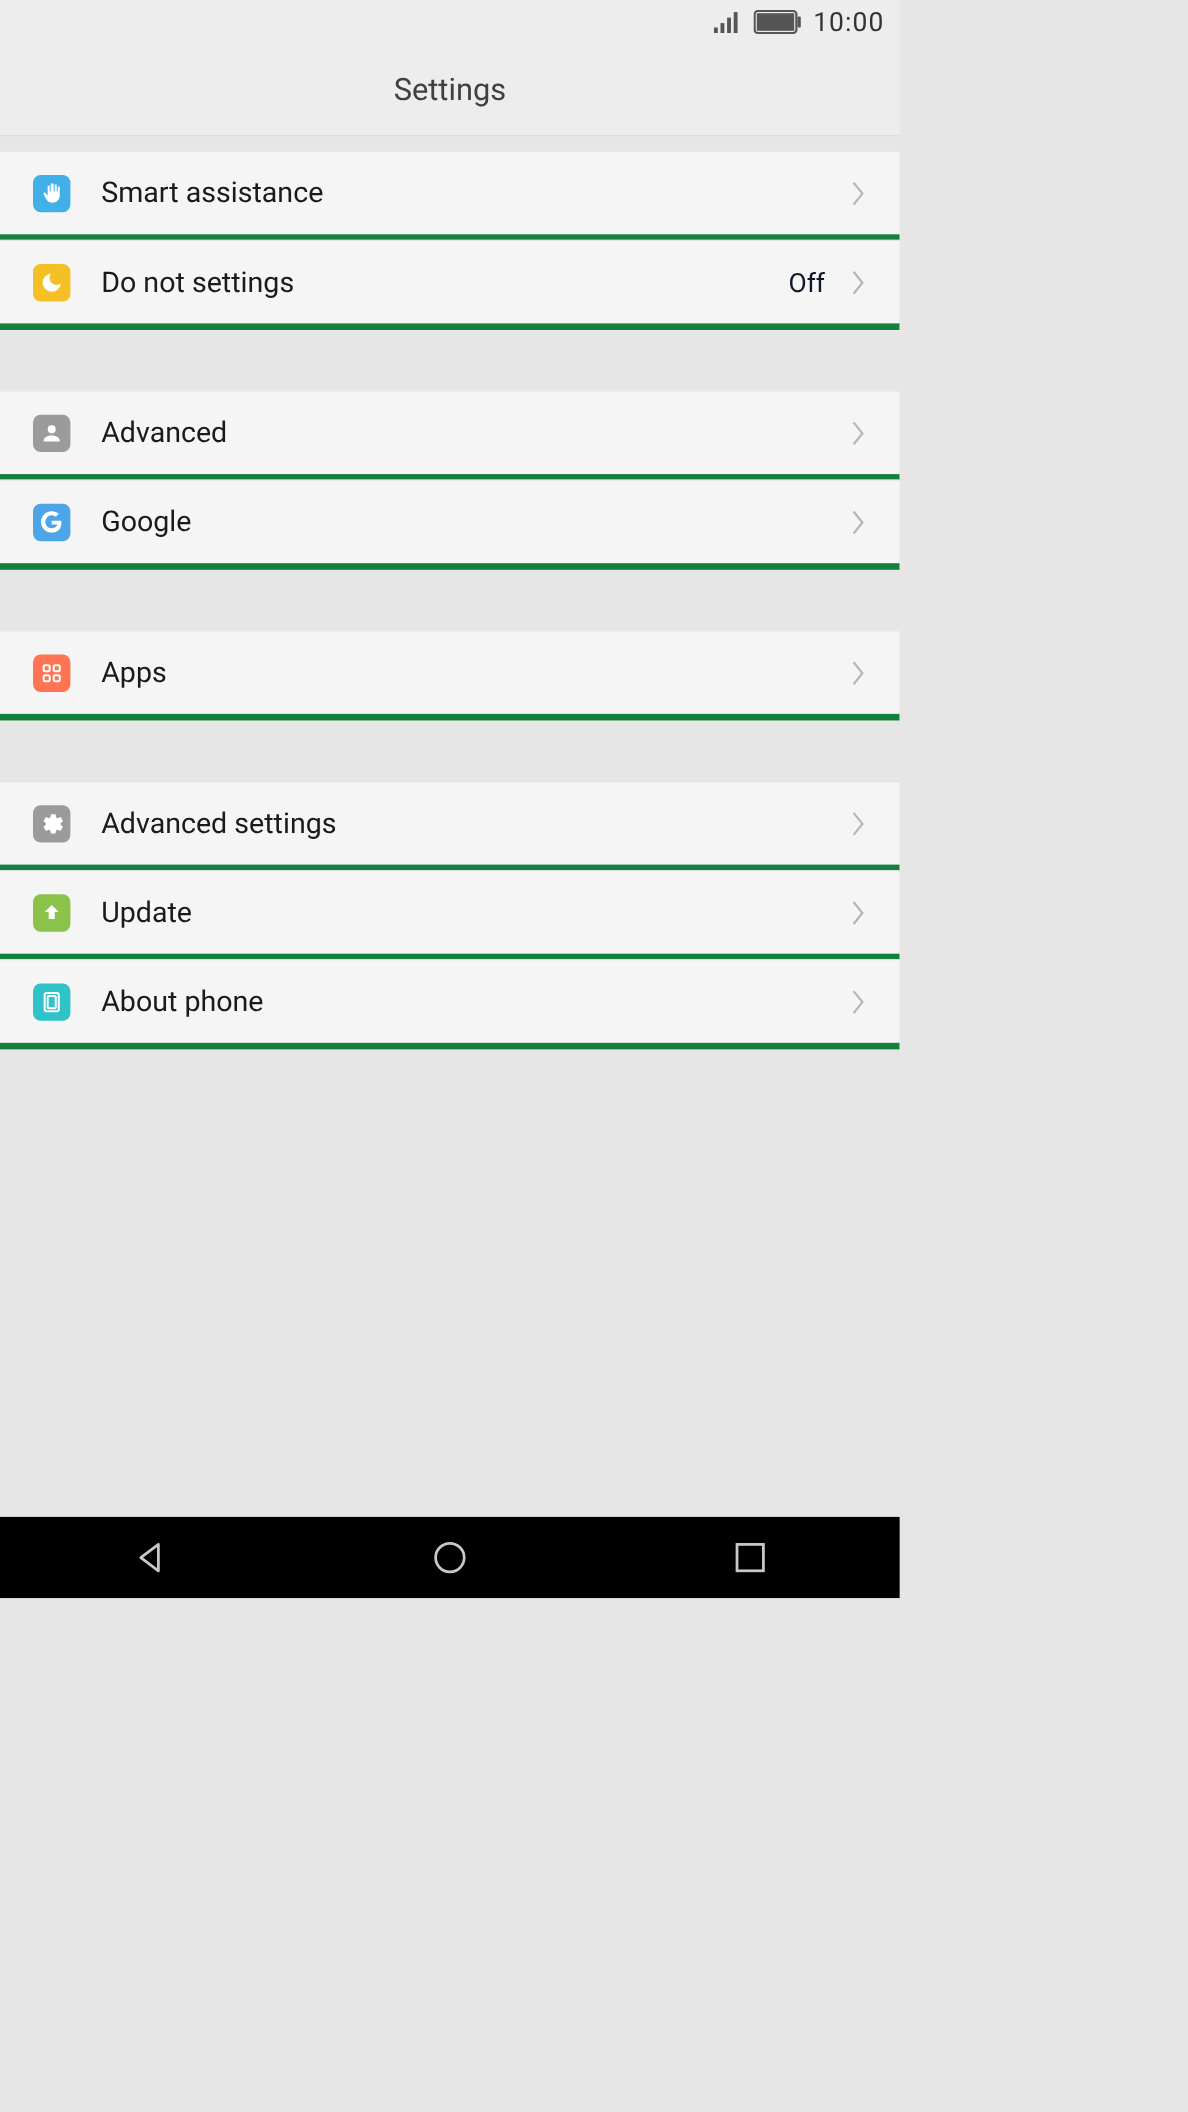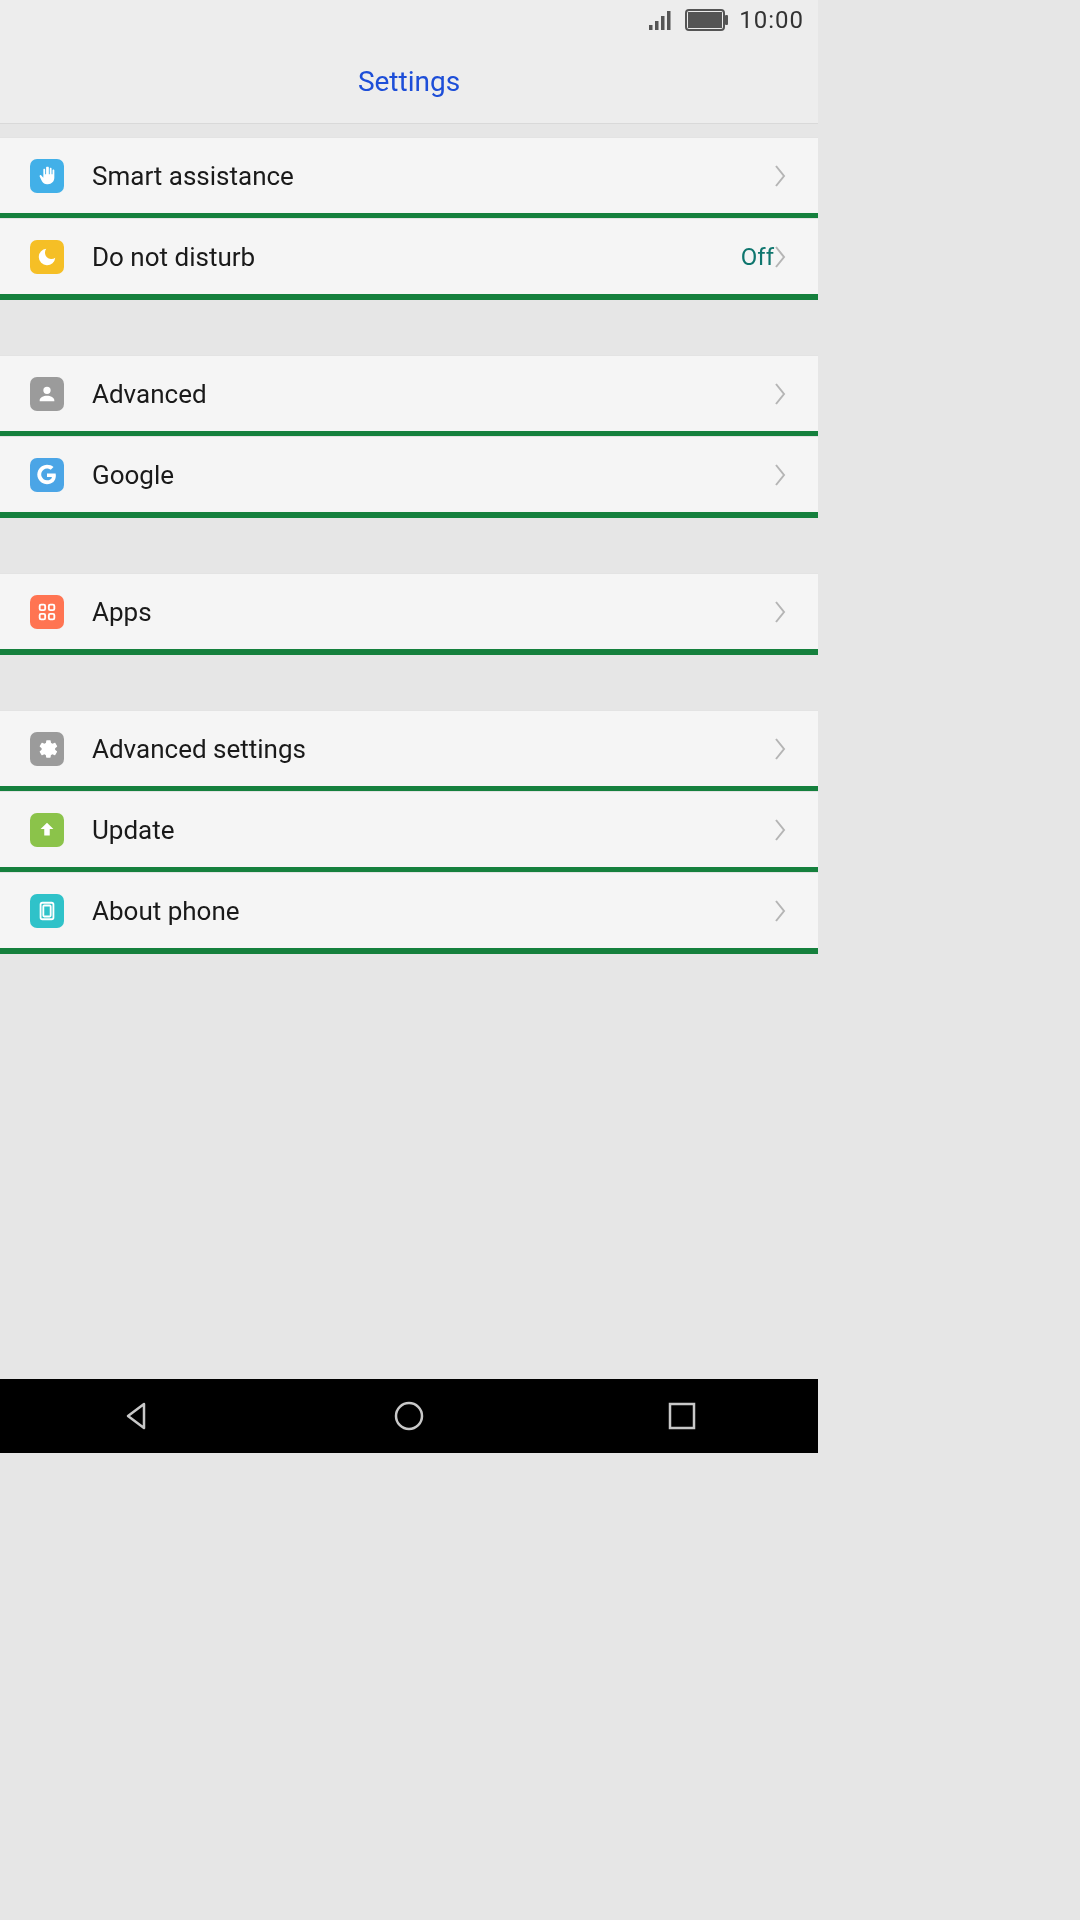--- a/index.html
+++ b/index.html
@@ -11,21 +11,21 @@
     }
     .screen { width: 818px; height: 1453px; display: flex; flex-direction: column; background: #e6e6e6; }
 
     
     .status-bar { height: 40px; background: #ededed; display: flex; align-items: center; justify-content: flex-end; padding: 0 14px; gap: 10px; }
     .status-time { font-size: 24px; color: #333; letter-spacing: 1px; }
     .signal-icon svg, .battery-icon svg { display: block; }
 
     
     .header { height: 84px; background: #ededed; display: flex; align-items: center; justify-content: center; border-bottom: 1px solid #d9d9d9; }
-    .header-title { font-size: 28px; color: #1d4ed8; font-weight: 400; }
+    .header-title { font-size: 28px; color: #404040; font-weight: 400; }
 
     
     .content { flex: 1; overflow: hidden; background: #e6e6e6; }
 
     .group-gap-small { height: 14px; }
     .group-gap { height: 56px; }
 
     .row {
       height: 82px;
       background: #f5f5f5;
@@ -34,21 +34,21 @@
       padding: 0 30px;
       border-bottom: 6px solid #15803d;
       border-top: 1px solid #e3e3e3;
       margin-top: -1px;
     }
     .row-icon {
       width: 34px; height: 34px; border-radius: 7px; flex-shrink: 0;
       display: flex; align-items: center; justify-content: center;
     }
     .row-label { margin-left: 28px; font-size: 26px; color: #1a1a1a; flex: 1; }
-    .row-value { font-size: 24px; color: #0f766e; }
+    .row-value { font-size: 24px; color: #0f172a; margin-right: 24px; }
     .row-chevron { width: 14px; height: 24px; display: flex; align-items: center; justify-content: center; }
     .row-chevron svg { width: 14px; height: 24px; display:block; }
 
     
     .ic-blue { background: #42b0e8; }
     .ic-amber { background: #f5bf26; }
     .ic-orange { background: #ff7452; }
     .ic-gray { background: #9b9b9b; }
     .ic-blue2 { background: #4ba5e6; }
     .ic-green { background: #8bc34a; }
@@ -106,21 +106,21 @@
           </svg>
       </div>
     </div>
 
     <div class="row">
       <div class="row-icon ic-amber">
         <svg width="22" height="22" viewBox="0 0 24 24">
             <path fill="#fff" d="M21 12.8A9 9 0 1 1 11.2 3a7 7 0 0 0 9.8 9.8z"></path>
           </svg>
       </div>
-      <div class="row-label">Do not disturb</div>
+      <div class="row-label">Do not settings</div>
       <div class="row-value">Off</div>
       <div class="row-chevron">
         <svg viewBox="0 0 14 24">
             <path d="M2 2 L10 12 L2 22" fill="none" stroke="#b5b5b5" stroke-width="2"></path>
           </svg>
       </div>
     </div>
 
     <div class="group-gap"></div>
 

